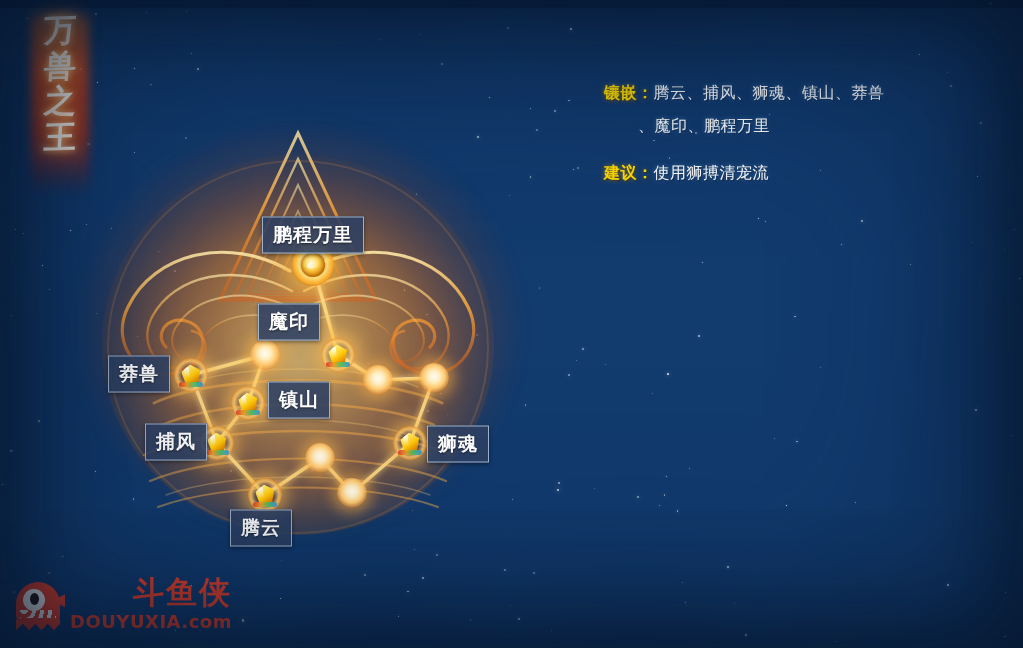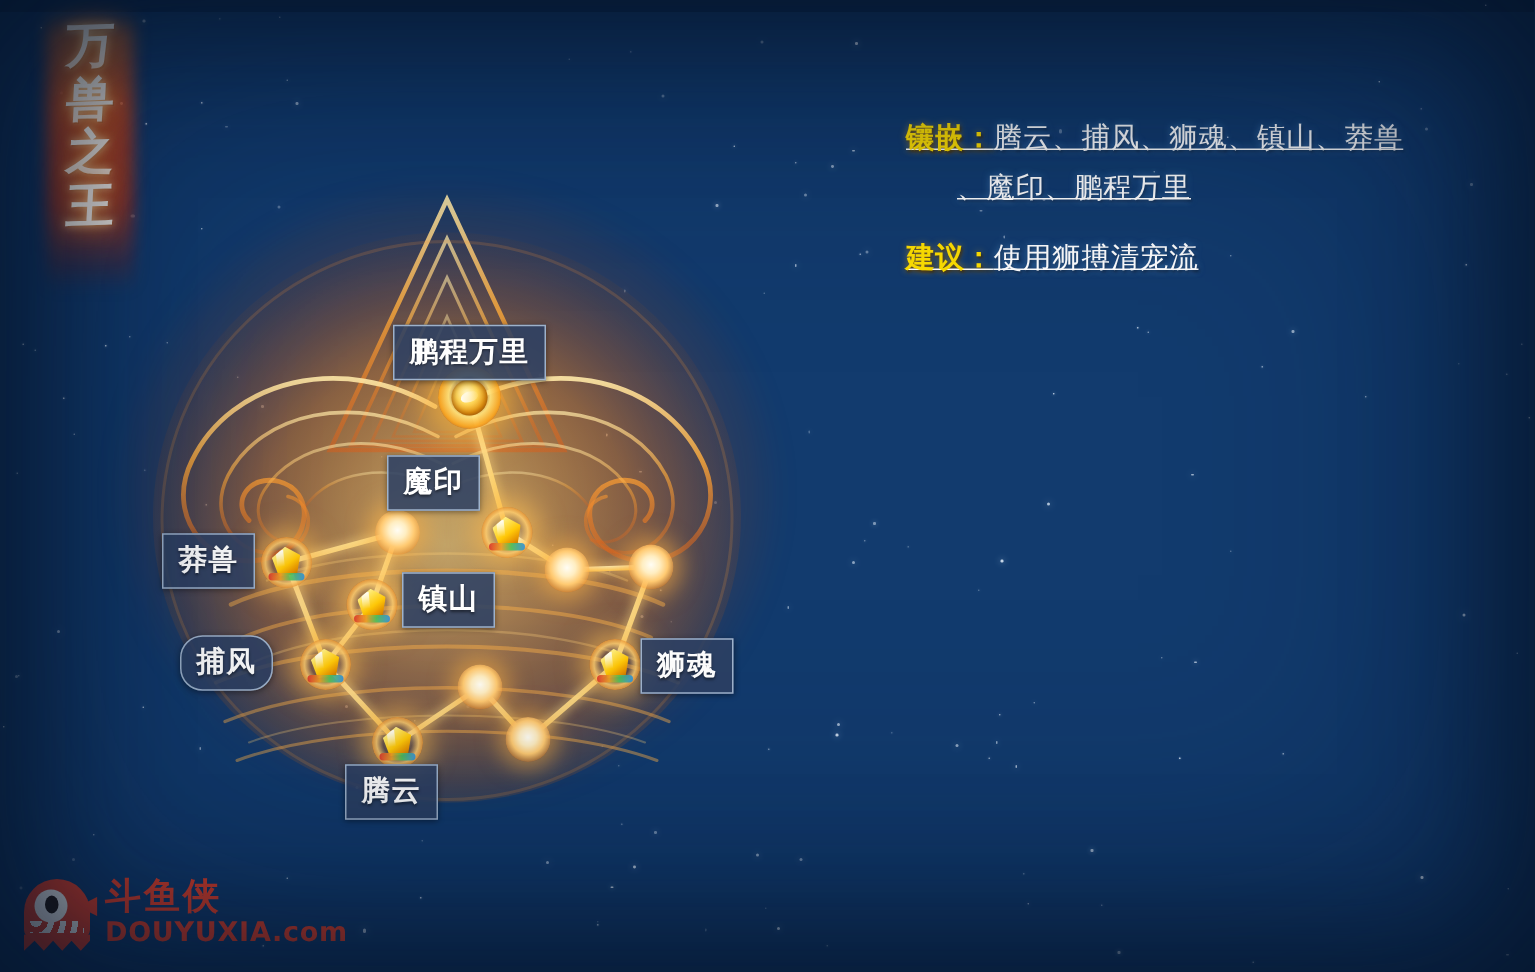--- a/index.html
+++ b/index.html
@@ -170,24 +170,23 @@
     text-shadow:0 1px 2px rgba(0,0,0,.5);
   }
 
   
   #panel{
     position:absolute;left:604px;top:76px;width:400px;
     font-family:"DejaVu Serif","Liberation Serif",serif;
   }
   #panel .row{margin-bottom:14px;}
   #panel .ln{
-    font-size:19px;line-height:33px;color:#ffffff;
+    font-size:16px;line-height:33px;color:#ffffff;
     text-shadow:0 0 5px rgba(120,190,255,.55),1px 1px 2px rgba(4,18,40,.85);
     letter-spacing:.5px;
-    text-decoration:underline;
   }
   #panel .key{color:#ffe000;font-weight:700;
     text-shadow:0 0 5px rgba(255,190,40,.5),1px 1px 2px rgba(40,24,0,.8);}
   #panel .indent{padding-left:34px;}
   #panel .para .ln{text-align:justify;}
 
   
   #wm{position:absolute;left:16px;bottom:14px;display:flex;align-items:center;gap:10px;}
   #wm .mascot{position:relative;width:44px;height:48px;}
   #wm .mascot .body{
@@ -207,22 +206,22 @@
   #wm .mascot .teeth{
     position:absolute;left:4px;top:28px;width:36px;height:8px;
     background:repeating-radial-gradient(circle at 4px 0, #fff 0 4px, transparent 4px 8px);
   }
   #wm .mascot .legs{
     position:absolute;left:0;top:37px;width:44px;height:11px;
     background:#e8402a;
     clip-path:polygon(0 0,100% 0,100% 40%,86% 100%,72% 40%,58% 100%,44% 40%,30% 100%,16% 40%,0 100%);
   }
   #wm .txt{display:flex;flex-direction:column;}
-  #wm .cn{font-family:Liberation Sans, sans-serif;
-    font-size:24px;font-weight:700;color:#e8402a;line-height:1;letter-spacing:2px;}
+  #wm .cn{font-family:Liberation Mono, monospace;
+    font-size:31px;font-weight:700;color:#e8402a;line-height:1;letter-spacing:2px;text-align:right;}
   #wm .en{font-family:"DejaVu Sans","Liberation Sans",sans-serif;
     font-size:18px;font-weight:700;color:#e8402a;line-height:1.35;letter-spacing:.5px;}
 </style>
 </head>
 <body>
 
 <div id="stage">
 
   <div id="topband"></div>
 
@@ -527,21 +526,21 @@
       </div>
       <div class="node plain" style="left: 352px; top: 493px;">
         <div class="core"></div>
       </div>
     </div>
   <div id="labels">
       <div class="lbl" style="left: 313px; top: 235px;">鹏程万里</div>
       <div class="lbl" style="left: 289px; top: 322px;">魔印</div>
       <div class="lbl" style="left: 139px; top: 374px;">莽兽</div>
       <div class="lbl" style="left: 299px; top: 400px;">镇山</div>
-      <div class="lbl" style="left: 151px; top: 442px; border-radius: 15px;">捕风</div>
+      <div class="lbl" style="left: 176px; top: 442px;">捕风</div>
       <div class="lbl" style="left: 458px; top: 444px; font-family: Liberation Serif, serif;">狮魂</div>
       <div class="lbl" style="left: 261px; top: 528px;">腾云</div>
     </div>
 
   <div id="panel">
 
     <div class="row">
       <div class="ln">
         <span class="key">镶嵌：</span><span>腾云、捕风、狮魂、镇山、莽兽</span>
       </div>

